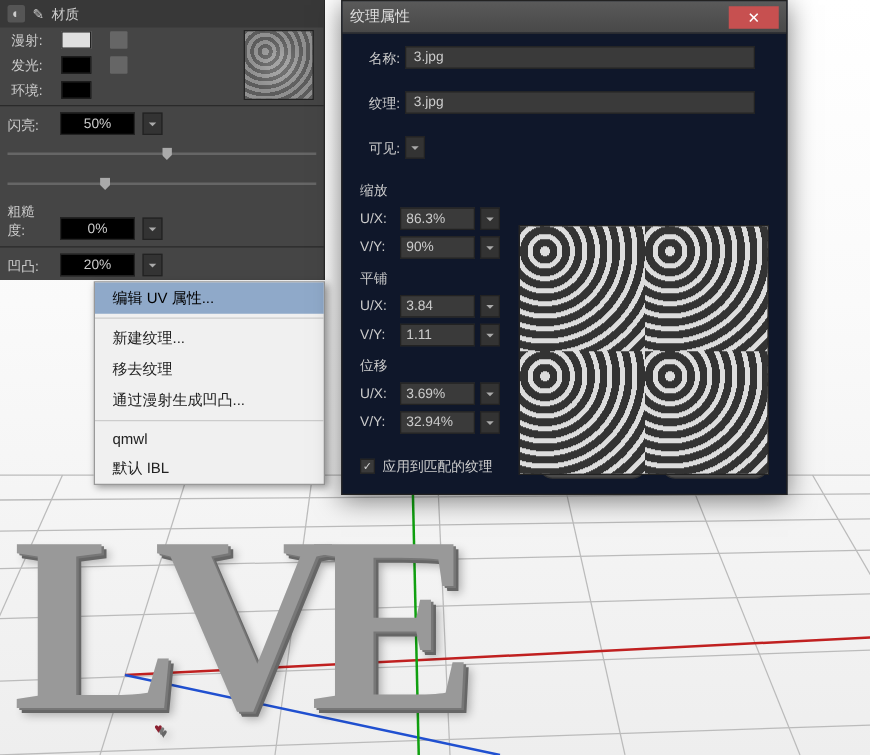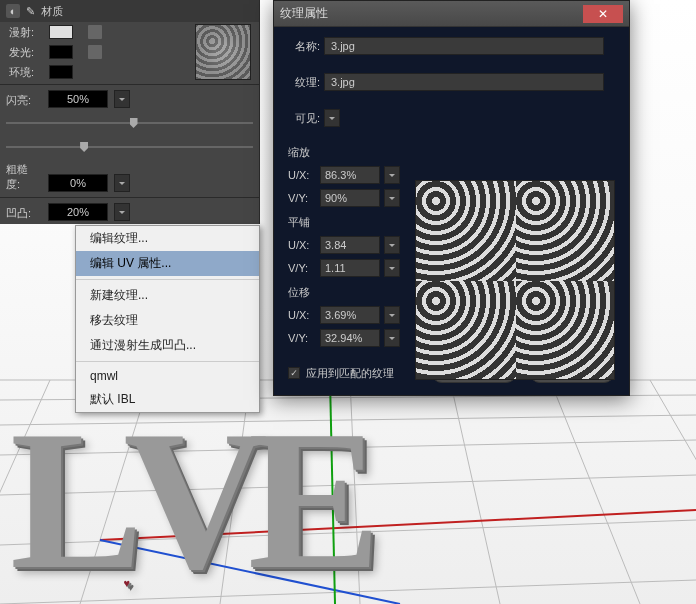--- a/index.html
+++ b/index.html
@@ -129,21 +129,20 @@
     </div>
   <div class="sep"></div>
   <div class="slider-row">
       <span class="slider-label">凹凸:</span>
       <span class="slider-value">20%</span>
       <span class="drop-btn"></span>
     </div>
 </div>
 
 <div class="context-menu">
-  <div class="item">编辑纹理...</div>
   <div class="item hl">编辑 UV 属性...</div>
   <div class="div"></div>
   <div class="item">新建纹理...</div>
   <div class="item">移去纹理</div>
   <div class="item">通过漫射生成凹凸...</div>
   <div class="div"></div>
   <div class="item">qmwl</div>
   <div class="item">默认 IBL</div>
 </div>
 

